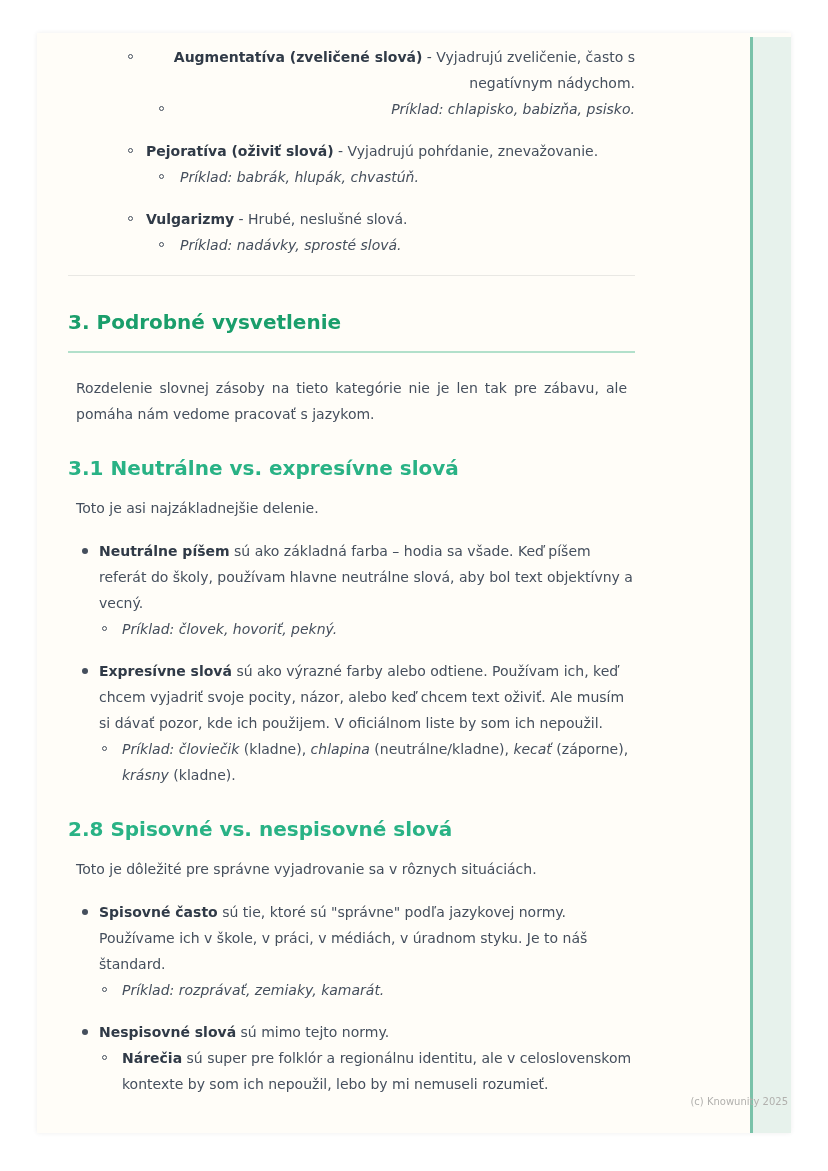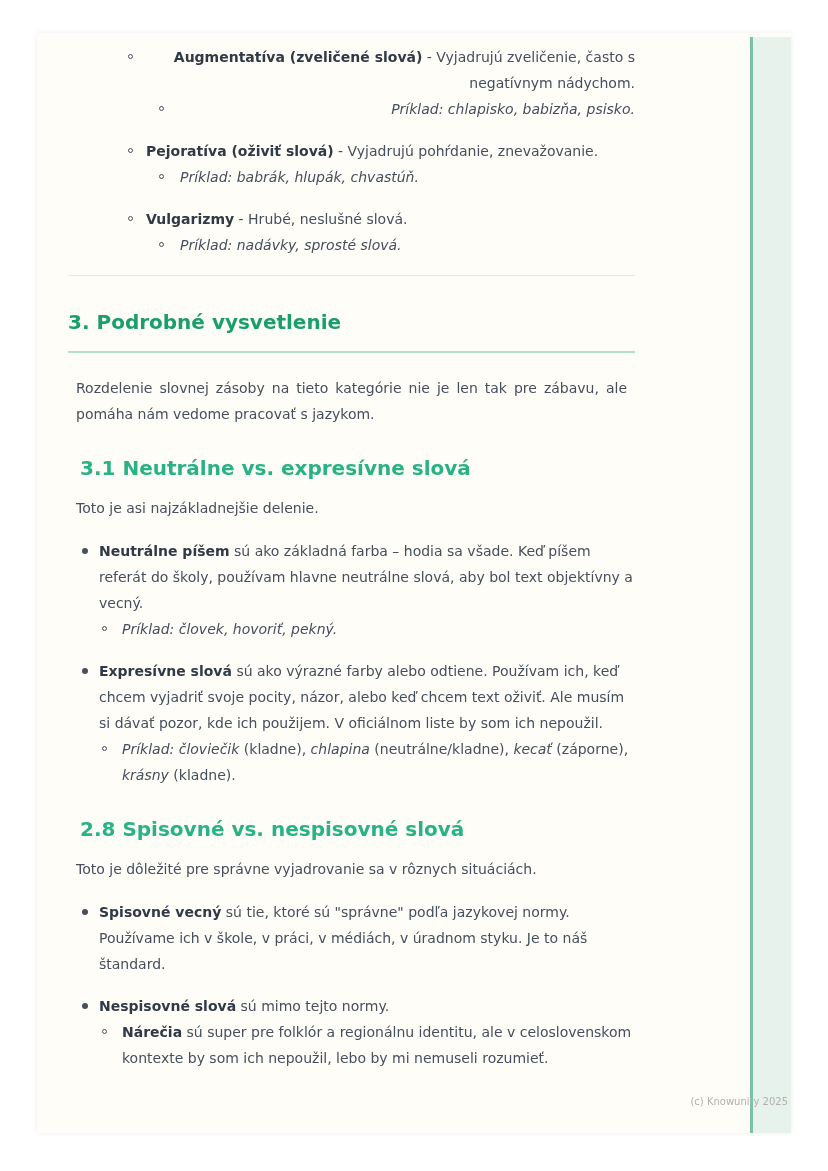--- a/index.html
+++ b/index.html
@@ -54,21 +54,21 @@
   .sec-l2 > .bullet{left:3px;}
   .run-bold{font-weight:bold;color:var(--bold-text);}
   .run-italic{font-style:italic;}
   
   .divider{border:none;border-top:1px solid var(--divider-gray);margin:17px 0 0 0;width:100%;}
   .h2{
     margin:29px 0 0 0;font-size:20px;line-height:34px;font-weight:bold;
     color:var(--heading-green);
     padding-bottom:12px;border-bottom:2px solid var(--heading-underline);
   }
-  .h3{margin:27px 0 0 12px;font-size:20px;line-height:28px;font-weight:bold;color:var(--subheading-green);}
+  .h3{margin:27px 0 0 0;font-size:20px;line-height:28px;font-weight:bold;color:var(--subheading-green);}
   p{margin:8px;}
   .intro{margin-top:22px;text-align:justify;}
   .lead{margin-top:13px;}
   ul.sec-list{margin-top:17px;}
   ul.top-list{margin-top:2px;}
   .watermark{
     position:absolute;right:3px;bottom:25px;z-index:3;
     font-size:10px;line-height:12px;color:var(--watermark-gray);
   }
 </style>
@@ -108,21 +108,23 @@
         <li class="sec-l1"><span class="bullet disc"></span><span><span class="run-bold">Expresívne slová</span><span class="run-normal"> sú ako výrazné farby alebo odtiene. Používam ich, keď chcem vyjadriť svoje pocity, názor, alebo keď chcem text oživiť. Ale musím si dávať pozor, kde ich použijem. V oficiálnom liste by som ich nepoužil.</span></span><ul class="sublist">
             <li class="sec-l2"><span class="bullet circle"></span><span><span class="run-italic">Príklad: človiečik </span><span class="run-normal">(kladne), </span><span class="run-italic">chlapina </span><span class="run-normal">(neutrálne/kladne), </span><span class="run-italic">kecať</span><span class="run-normal"> (záporne), </span><span class="run-italic">krásny </span><span class="run-normal">(kladne).</span></span></li>
           </ul></li>
       </ul>
 
     <h2 class="h3">2.8 Spisovné vs. nespisovné slová</h2>
 
     <p class="lead">Toto je dôležité pre správne vyjadrovanie sa v rôznych situáciách.</p>
 
     <ul class="list sec-list">
-        <li class="sec-l1"><span class="bullet disc"></span><span><span class="run-bold">Spisovné vecný</span><span class="run-normal"> sú tie, ktoré sú "správne" podľa jazykovej normy. Používame ich v škole, v práci, v médiách, v úradnom styku. Je to náš štandard.</span></span></li>
+        <li class="sec-l1"><span class="bullet disc"></span><span><span class="run-bold">Spisovné často</span><span class="run-normal"> sú tie, ktoré sú "správne" podľa jazykovej normy. Používame ich v škole, v práci, v médiách, v úradnom styku. Je to náš štandard.</span></span><ul class="sublist">
+            <li class="sec-l2"><span class="bullet circle"></span><span><span class="run-italic">Príklad: rozprávať, zemiaky, kamarát.</span></span></li>
+          </ul></li>
         <li class="sec-l1"><span class="bullet disc"></span><span><span class="run-bold">Nespisovné slová</span><span class="run-normal"> sú mimo tejto normy.</span></span><ul class="sublist">
             <li class="sec-l2"><span class="bullet circle"></span><span><span class="run-bold">Nárečia</span><span class="run-normal"> sú super pre folklór a regionálnu identitu, ale v celoslovenskom kontexte by som ich nepoužil, lebo by mi nemuseli rozumieť.</span></span></li>
           </ul></li>
       </ul>
   </div>
 
   <div class="watermark">(c) Knowunity 2025</div>
 </div>
 
 </body></html>

